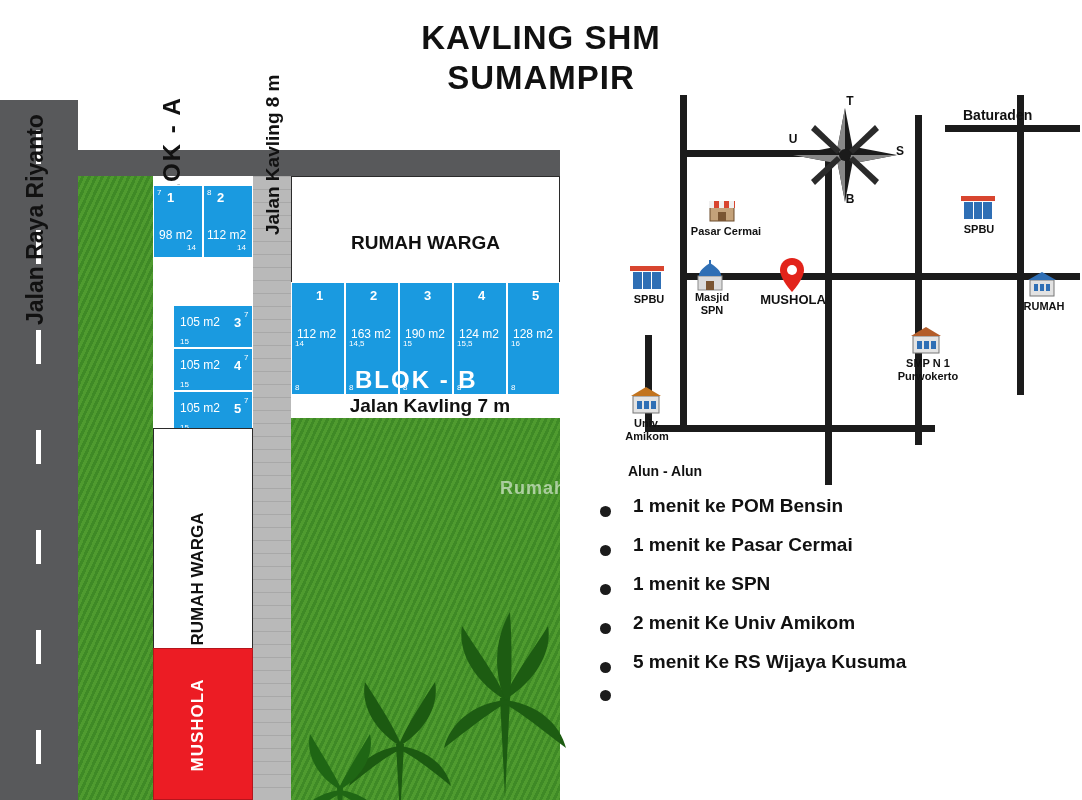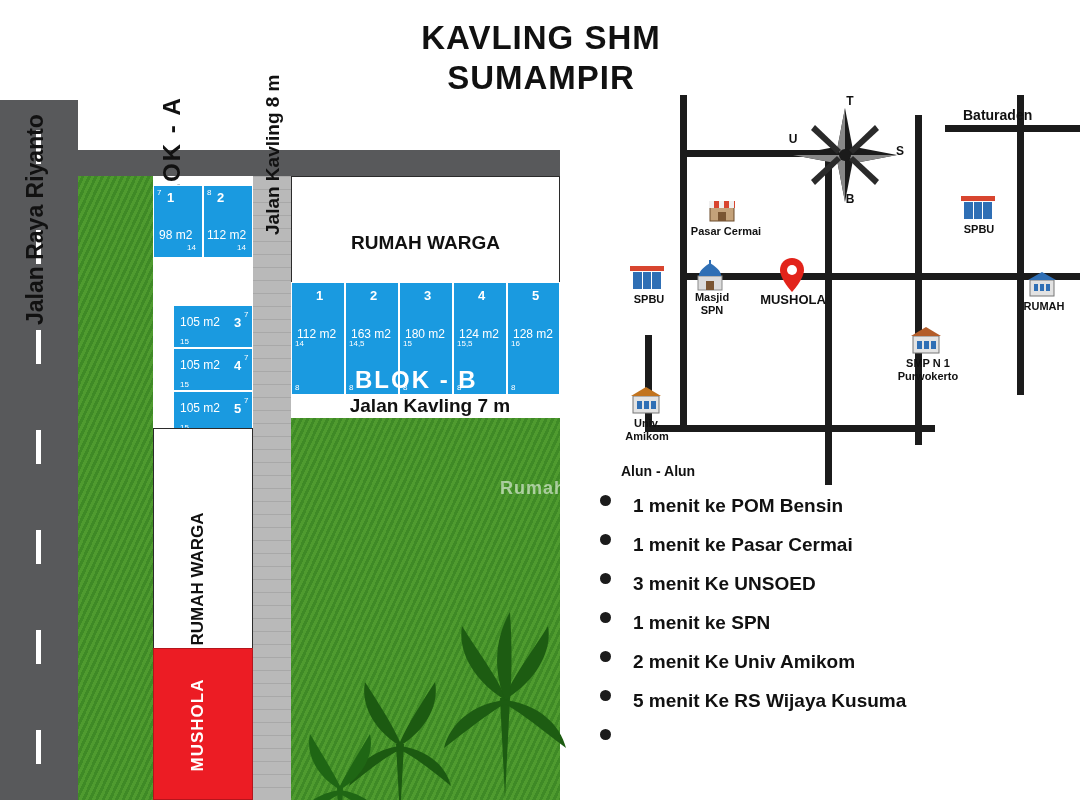--- a/index.html
+++ b/index.html
@@ -141,21 +141,21 @@
   }
   .poi-icon { position:absolute; }
   .area-label {
     position:absolute; font-size:14px; font-weight:bold; color:#111;
   }
   
   #benefits {
     position:absolute; left:600px; top:495px; width:470px;
   }
   #benefits .row {
-    display:flex; align-items:flex-start; margin-bottom:17px;
+    display:flex; align-items:flex-end; margin-bottom:17px;
   }
   #benefits .dot {
     width:11px; height:11px; border-radius:50%; background:#1b1b1b;
     margin-right:22px; flex:0 0 auto;
   }
   #benefits .txt {
     font-size:19px; font-weight:bold; color:#111;
   }
 </style>
 </head>
@@ -270,21 +270,21 @@
     <span class="wd" style="left:3px; top:100px;">8</span>
   </div>
   <div class="kav" style="left:345px; top:182px; width:54px; height:113px;">
     <span class="no" style="left:24px; top:5px;">2</span>
     <span class="area" style="position:absolute; left:5px; top:44px;">163 m2</span>
     <span class="wd" style="left:3px; top:56px;">14,5</span>
     <span class="wd" style="left:3px; top:100px;">8</span>
   </div>
   <div class="kav" style="left:399px; top:182px; width:54px; height:113px;">
     <span class="no" style="left:24px; top:5px;">3</span>
-    <span class="area" style="position:absolute; left:5px; top:44px;">180 m2</span>
+    <span class="area" style="position:absolute; left:5px; top:44px;">190 m2</span>
     <span class="wd" style="left:3px; top:56px;">15</span>
     <span class="wd" style="left:3px; top:100px;">8</span>
   </div>
   <div class="kav" style="left:453px; top:182px; width:54px; height:113px;">
     <span class="no" style="left:24px; top:5px;">4</span>
     <span class="area" style="position:absolute; left:5px; top:44px;">124 m2</span>
     <span class="wd" style="left:3px; top:56px;">15,5</span>
     <span class="wd" style="left:3px; top:100px;">8</span>
   </div>
   <div class="kav" style="left:507px; top:182px; width:53px; height:113px;">
@@ -395,38 +395,34 @@
   <svg class="poi-icon" style="left:45px; top:290px;" width="32" height="30" viewBox="0 0 32 30">
     <rect x="3" y="11" width="26" height="17" fill="#e4e4e4" stroke="#777"></rect>
     <polygon points="16,2 31,11 1,11" fill="#c2741f"></polygon>
     <rect x="7" y="16" width="5" height="8" fill="#2f6fb5"></rect>
     <rect x="14" y="16" width="5" height="8" fill="#2f6fb5"></rect>
     <rect x="21" y="16" width="5" height="8" fill="#2f6fb5"></rect>
   </svg>
   <div class="poi-label" style="left:22px; top:322px; width:80px; white-space:pre-line;">Univ.
 Amikom</div>
 
-  <div class="area-label" style="left:36px; top:368px;">Alun - Alun</div>
+  <div class="area-label" style="left:43px; top:368px;">Alun - Alun</div>
 </div>
 
 <div id="benefits">
   <div class="row">
     <span class="dot"></span>
     <span class="txt">1 menit ke POM Bensin</span>
   </div>
   <div class="row">
     <span class="dot"></span>
     <span class="txt">1 menit ke Pasar Cermai</span>
   </div>
   <div class="row">
     <span class="dot"></span>
-    <span class="txt">3 menit Ke UNSOED</span>
-  </div>
-  <div class="row">
-    <span class="dot"></span>
     <span class="txt">1 menit ke SPN</span>
   </div>
   <div class="row">
     <span class="dot"></span>
     <span class="txt">2 menit Ke Univ Amikom</span>
   </div>
   <div class="row">
     <span class="dot"></span>
     <span class="txt">5 menit Ke RS Wijaya Kusuma</span>
   </div>

